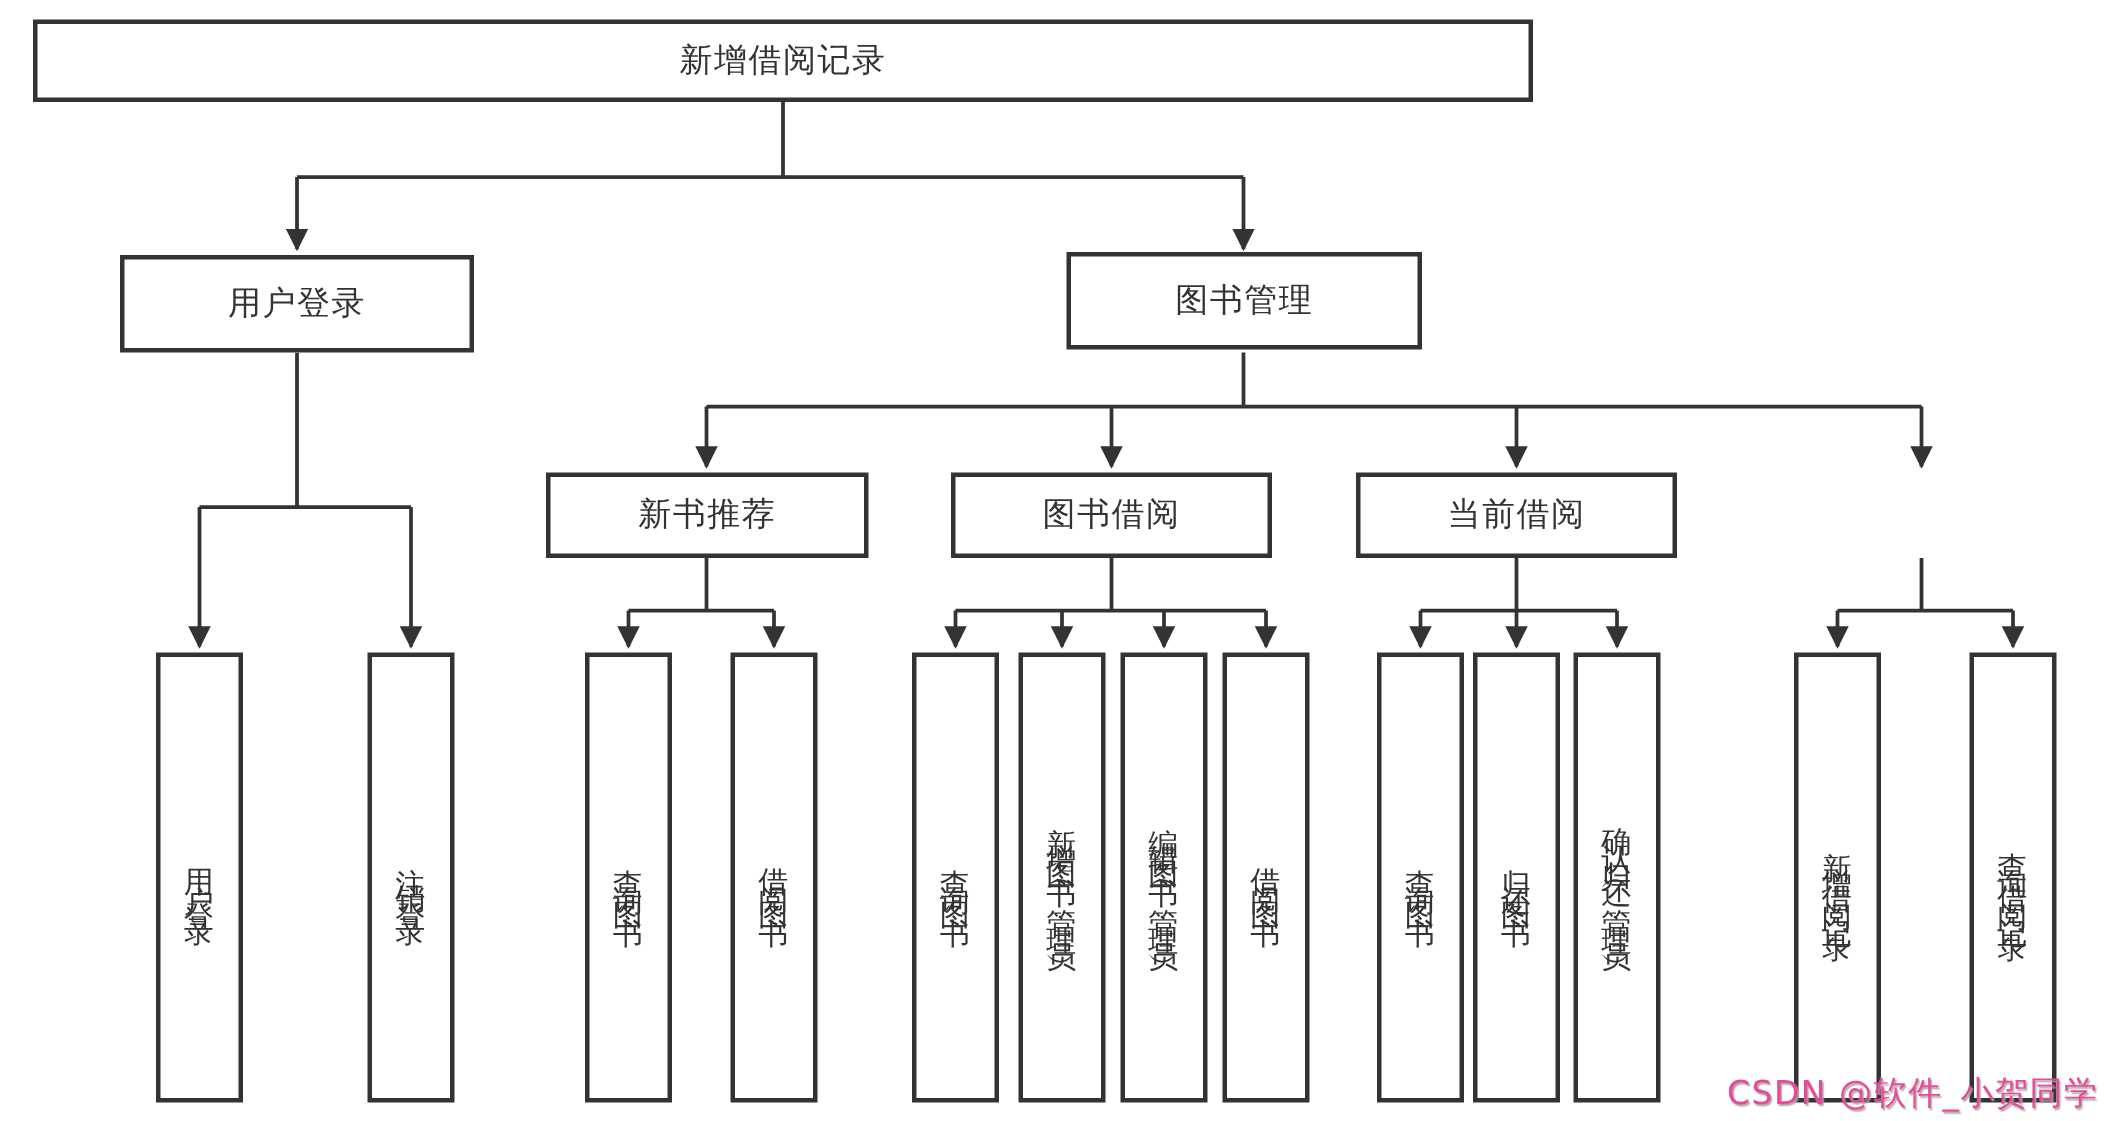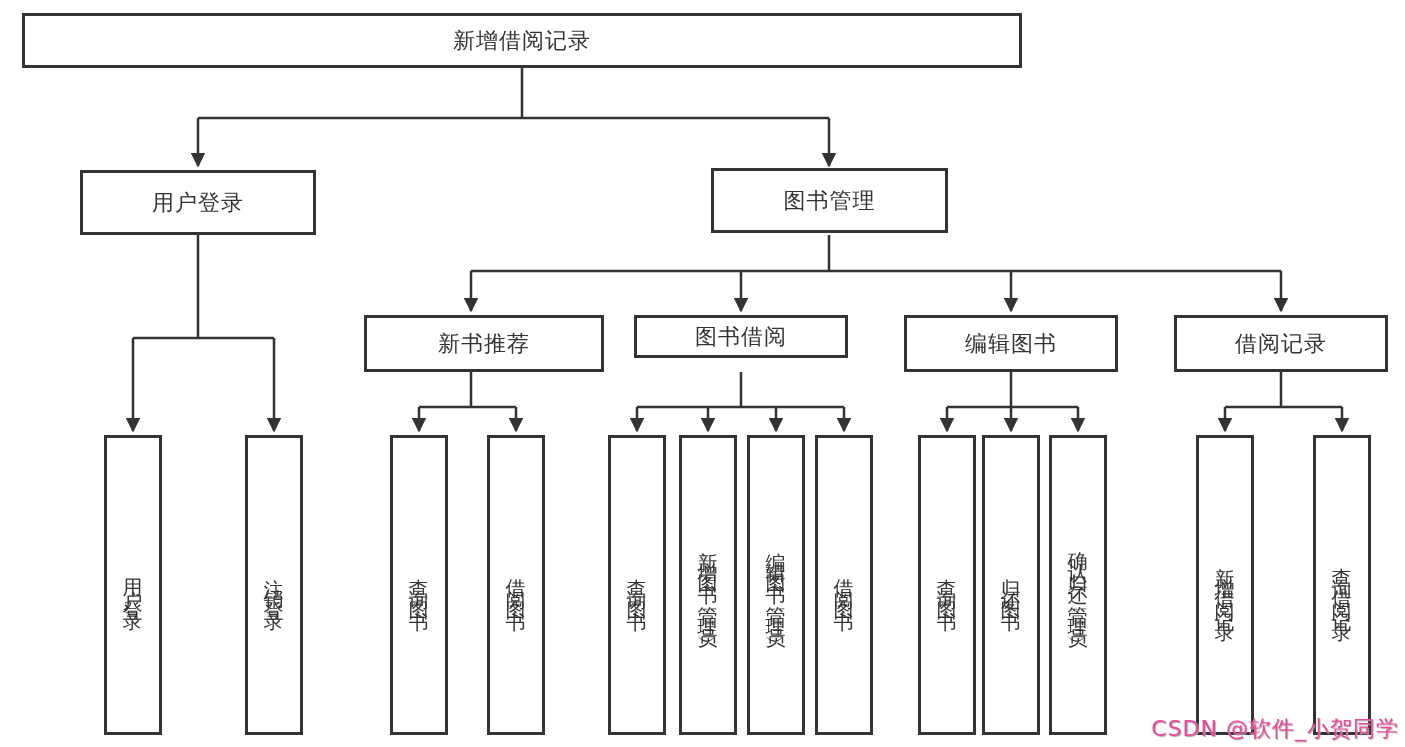--- a/index.html
+++ b/index.html
@@ -119,24 +119,23 @@
 
     <path class="wire" d="M1225 407 V431" marker-end="url(#ah)"></path>
     <path class="wire" d="M1342 407 V431" marker-end="url(#ah)"></path>
   </svg>
 
   <div class="box hbox root-box">新增借阅记录</div>
 
   <div class="box hbox" style="left:80px; top:170px; width:236px; height:65px;">用户登录</div>
   <div class="box hbox" style="left:711px; top:168px; width:237px; height:65px;">图书管理</div>
 
-  <div class="box hbox" style="left:364px; top:315px; width:240px; height:57px;">新书推荐</div>
-  <div class="box hbox" style="left:634px; top:315px; width:214px; height:43px;">图书借阅</div>
-  <div class="box hbox" style="left:904px; top:315px; width:214px; height:57px;">编辑图书</div>
-  <div class="box hbox" style="left:1174px; top:315px; width:214px; height:57px;">借阅记录</div>
+  <div class="box hbox" style="left:364px; top:315px; width:215px; height:57px;">新书推荐</div>
+  <div class="box hbox" style="left:634px; top:315px; width:214px; height:57px;">图书借阅</div>
+  <div class="box hbox" style="left:904px; top:315px; width:214px; height:57px;">当前借阅</div>
 
   <div class="box vbox" style="left:104px;">用户登录</div>
   <div class="box vbox" style="left:245px;">注销登录</div>
 
   <div class="box vbox" style="left:390px;">查询图书</div>
   <div class="box vbox" style="left:487px;">借阅图书</div>
 
   <div class="box vbox" style="left:608px;">查询图书</div>
   <div class="box vbox" style="left:679px;">新增图书（管理员）</div>
   <div class="box vbox" style="left:747px;">编辑图书（管理员）</div>

